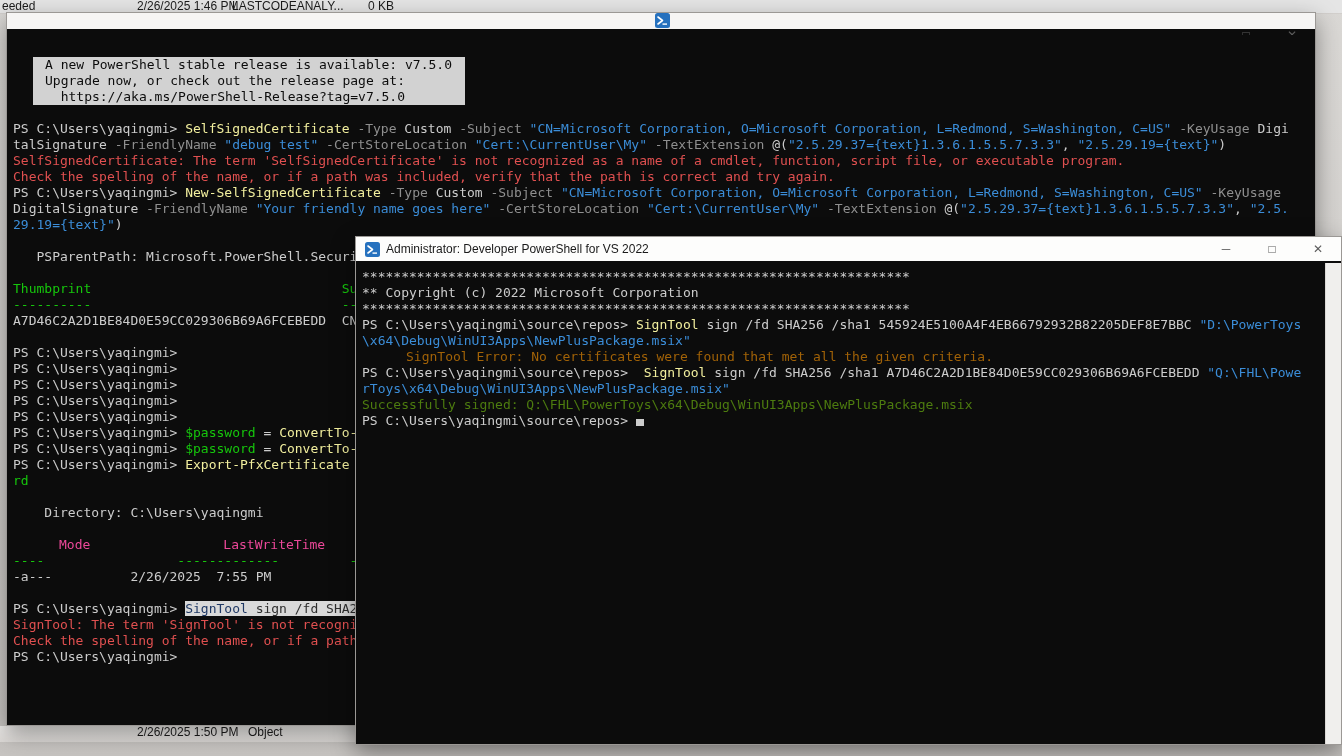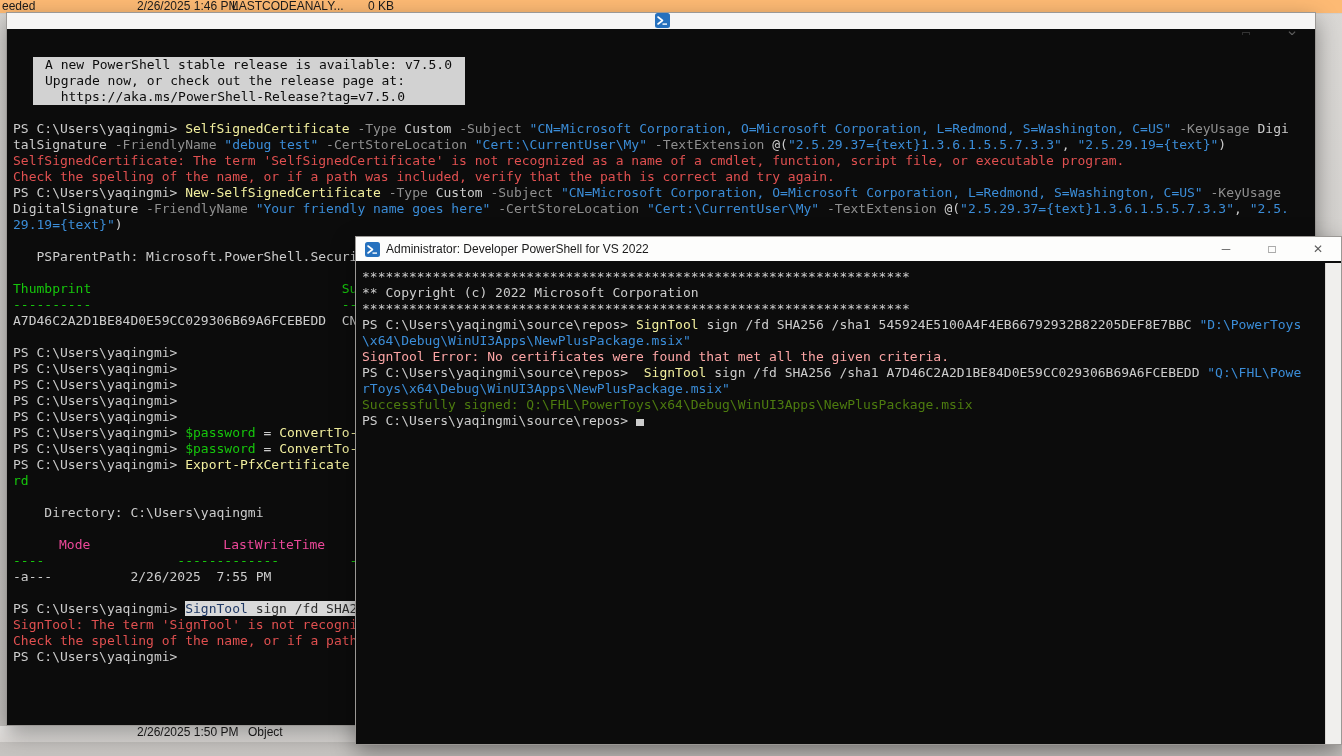--- a/index.html
+++ b/index.html
@@ -5,21 +5,21 @@
   * { margin:0; padding:0; box-sizing:border-box; }
   html,body { width:1342px; height:756px; overflow:hidden; }
   body {
     font-family:"Liberation Sans", sans-serif;
     background:linear-gradient(#dad8d5, #c7c4c1);
     position:relative;
   }
   
   .explorer-strip {
     position:absolute; left:0; right:0; height:14px;
-    background:#fdba74; color:#1b1b1b; font-size:12px;
+    background:#e5e5e5; color:#1b1b1b; font-size:12px;
     z-index:1; white-space:nowrap;
   }
   .explorer-strip.top { top:0; border-bottom:1px solid #d2cfcc; }
   .explorer-strip.bottom { top:726px; height:16px; background:linear-gradient(#f1efed,#dddad7); }
   .explorer-strip span { position:absolute; top:0; line-height:13px; }
   .ex-name  { left:2px; }
   .ex-date  { left:137px; }
   .ex-label { left:232px; }
   .ex-size  { left:368px; }
   .ex-type  { left:248px; }
@@ -158,21 +158,21 @@
       <span class="ctrl">✕</span>
     </span>
   </div>
   <div class="term">
     <div>
         <div class="t-line"><span style="color: rgb(204, 204, 204);">**********************************************************************</span></div>
         <div class="t-line"><span style="color: rgb(204, 204, 204);">** Copyright (c) 2022 Microsoft Corporation</span></div>
         <div class="t-line"><span style="color: rgb(204, 204, 204);">**********************************************************************</span></div>
         <div class="t-line"><span style="color: rgb(204, 204, 204);">PS C:\Users\yaqingmi\source\repos&gt; </span><span style="color: rgb(242, 239, 158);">SignTool</span><span style="color: rgb(204, 204, 204);"> sign /fd SHA256 /sha1 545924E5100A4F4EB66792932B82205DEF8E7BBC </span><span style="color: rgb(59, 141, 216);">"D:\PowerToys</span></div>
         <div class="t-line"><span style="color: rgb(59, 141, 216);">\x64\Debug\WinUI3Apps\NewPlusPackage.msix"</span></div>
-        <div class="t-line"><span style="color: #fca5a5;">SignTool Error: No certificates were found that met all the given criteria.</span></div>
+        <div class="t-line"><span style="color: #a16207; margin-left: 44px;">SignTool Error: No certificates were found that met all the given criteria.</span></div>
         <div class="t-line"><span style="color: rgb(204, 204, 204);">PS C:\Users\yaqingmi\source\repos&gt;  </span><span style="color: rgb(242, 239, 158);">SignTool</span><span style="color: rgb(204, 204, 204);"> sign /fd SHA256 /sha1 A7D46C2A2D1BE84D0E59CC029306B69A6FCEBEDD </span><span style="color: rgb(59, 141, 216);">"Q:\FHL\Powe</span></div>
         <div class="t-line"><span style="color: rgb(59, 141, 216);">rToys\x64\Debug\WinUI3Apps\NewPlusPackage.msix"</span></div>
         <div class="t-line"><span style="color: #4d7c0f;">Successfully signed: Q:\FHL\PowerToys\x64\Debug\WinUI3Apps\NewPlusPackage.msix</span></div>
         <div class="t-line"><span style="color: rgb(204, 204, 204);">PS C:\Users\yaqingmi\source\repos&gt; </span><span class="cursor"></span></div>
       </div>
   </div>
   <div class="scrollbar"></div>
 </div>
 
 </body></html>

